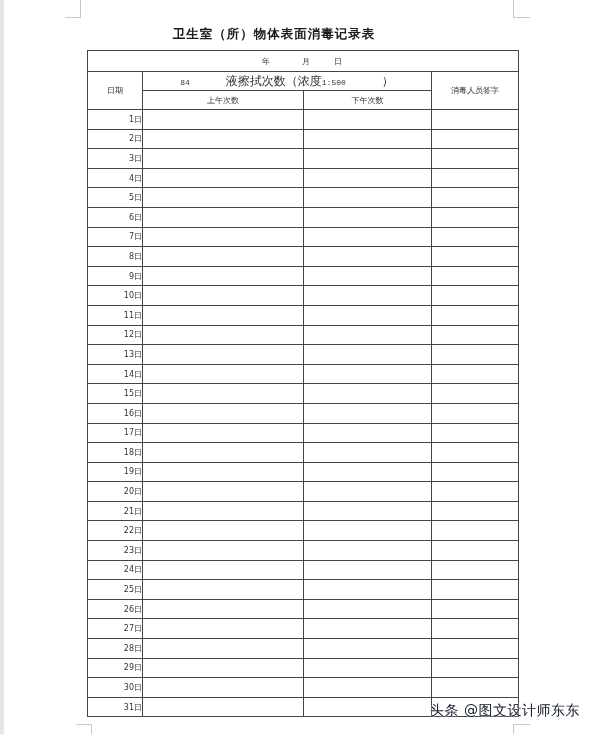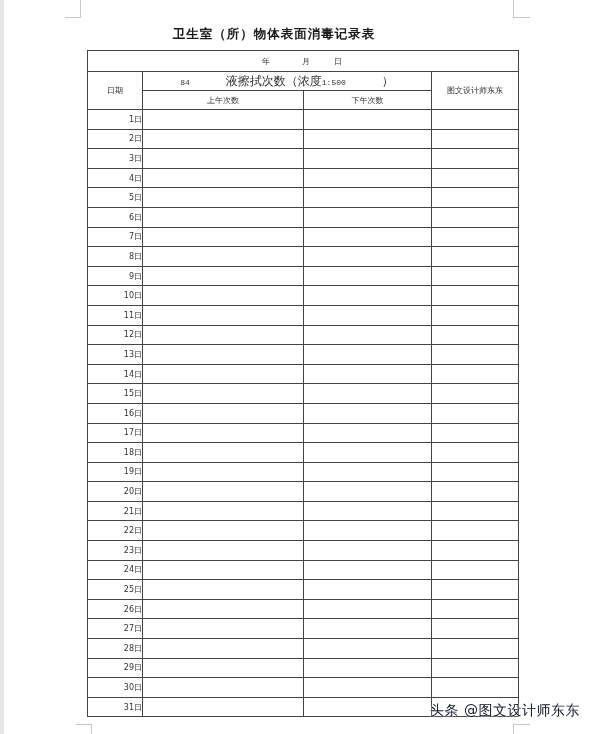--- a/index.html
+++ b/index.html
@@ -75,21 +75,21 @@
     </colgroup>
   <tbody id="tbody">
     <tr class="h-date">
       <td colspan="4">
         <span>年</span><span class="gap"></span><span>月</span><span class="gap" style="width:22px"></span><span>日</span>
       </td>
     </tr>
     <tr class="h-main">
       <td rowspan="2">日期</td>
       <td colspan="2" class="conc"><span>84</span><span class="cn">液擦拭次数（浓度</span><span>1:500</span><span class="cn">）</span></td>
-      <td rowspan="2">图文设计师东东</td>
+      <td rowspan="2">消毒人员签字</td>
     </tr>
     <tr class="h-sub">
       <td>上午次数</td>
       <td>下午次数</td>
     </tr>
   <tr class="data">
         <td class="day">1日</td>
         <td></td>
         <td></td>
         <td></td>

